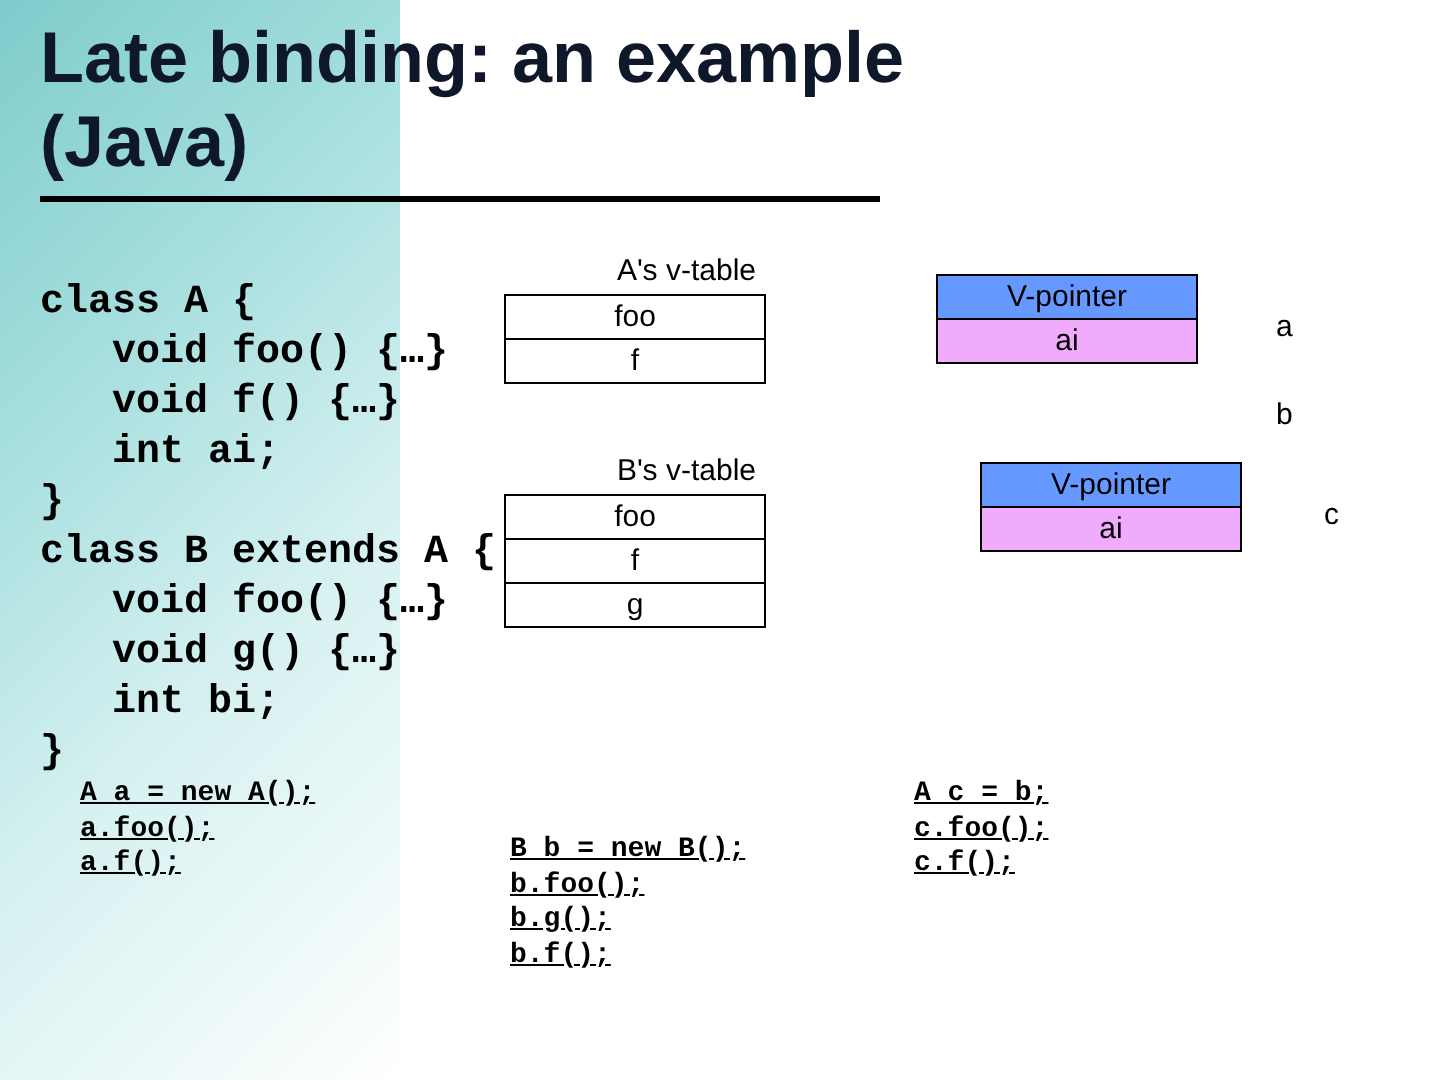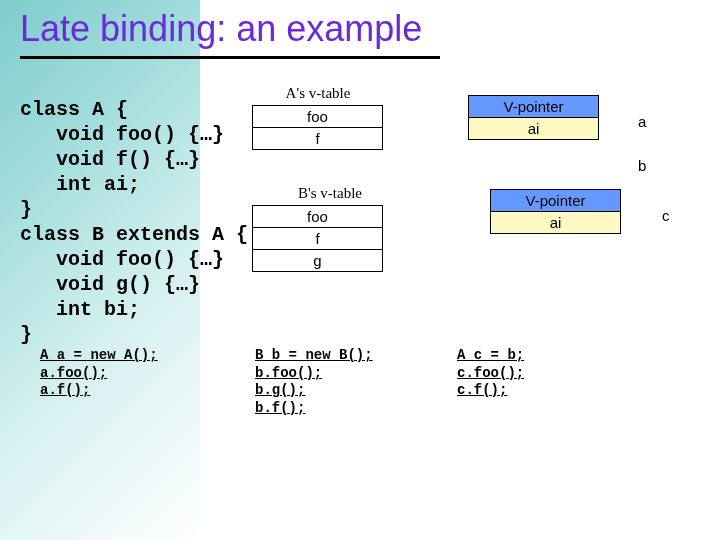--- a/index.html
+++ b/index.html
@@ -15,23 +15,23 @@
     position: absolute;
     top: 0; left: 0;
     width: 200px; height: 540px;
     background: linear-gradient(135deg, #7fcccc 0%, #a5dede 30%, #d5f0f0 60%, #fff 100%);
     z-index: 0;
   }
   .title {
     position: relative;
     z-index: 1;
     font-size: 36px;
-    font-weight: 400;
+    font-weight: 700;
     padding: 8px 0 2px 20px;
-    color: #6d28d9;
+    color: #0f172a;
   }
   .title-line {
     position: relative;
     z-index: 1;
     margin: 4px 20px 0 20px;
     height: 3px;
     background: #000;
     width: 420px;
   }
   .content {
@@ -43,83 +43,84 @@
     position: absolute;
     left: 20px;
     top: 20px;
     font-family: "Courier New", monospace;
     font-weight: bold;
     font-size: 20px;
     line-height: 1.25;
     white-space: pre;
   }
   .vtable-label {
-    font-family: Liberation Serif, serif;
+    font-family: Liberation Sans, sans-serif;
     font-size: 15px;
-    text-align: center;
+    text-align: right;
   }
   .vtable-a-label {
     position: absolute;
     left: 258px;
     top: 8px;
     width: 120px;
   }
   .vtable-b-label {
     position: absolute;
-    left: 270px;
+    left: 258px;
     top: 108px;
     width: 120px;
   }
   .table-box {
     position: absolute;
     border-collapse: collapse;
   }
   .table-box td {
     border: 1px solid #000;
     text-align: center;
     font-family: Arial, sans-serif;
     font-size: 15px;
     padding: 2px 0;
     width: 130px;
   }
   .vtable-a { left: 252px; top: 28px; }
   .vtable-b { left: 252px; top: 128px; }
   .obj-a { left: 468px; top: 18px; }
   .obj-b { left: 490px; top: 112px; }
-  .obj-a td, .obj-b td { background: #fef9c3; }
+  .obj-a td, .obj-b td { background: #f0abfc; }
   .vp-cell { background: #6699ff !important; }
   .side-label {
     position: absolute;
     font-family: Arial, sans-serif;
     font-size: 15px;
   }
   .lbl-a { left: 638px; top: 36px; }
   .lbl-b { left: 638px; top: 80px; }
   .lbl-c { left: 662px; top: 130px; }
   .code-bottom {
     position: absolute;
     font-family: "Courier New", monospace;
     font-weight: bold;
     font-size: 14px;
     line-height: 1.25;
     white-space: pre;
     top: 270px;
     text-decoration: underline;
   }
   .code-b1 { left: 40px; }
-  .code-b2 { left: 255px; }
+  .code-b2 { left: 255px; margin-top: 28px; }
   .code-b3 { left: 457px; }
 </style>
 </head>
 <body>
 
 <div class="bg-gradient"></div>
 
 <div class="title">
   <span>Late binding: an example</span><br>
+  <span>(Java)</span>
 </div>
 <div class="title-line"></div>
 
 <div class="content">
 
   <div class="code-left">class A {
    void foo() {…}
    void f() {…}
    int ai;
 }

